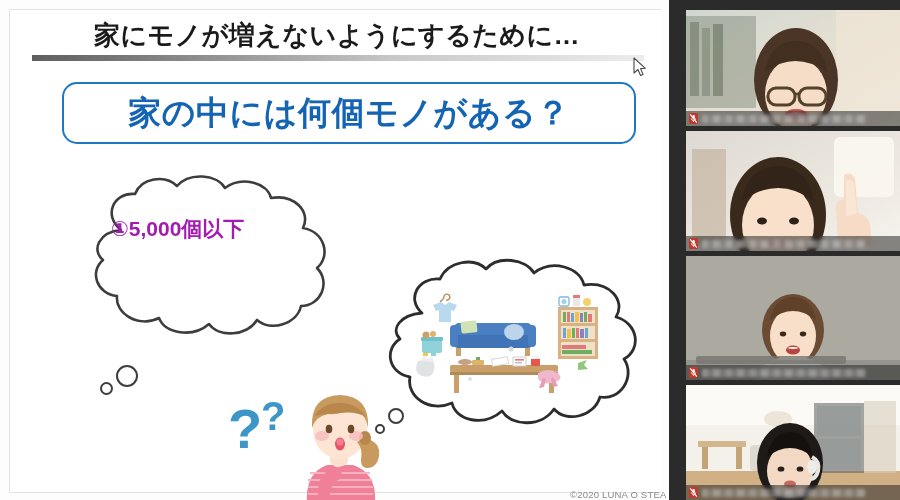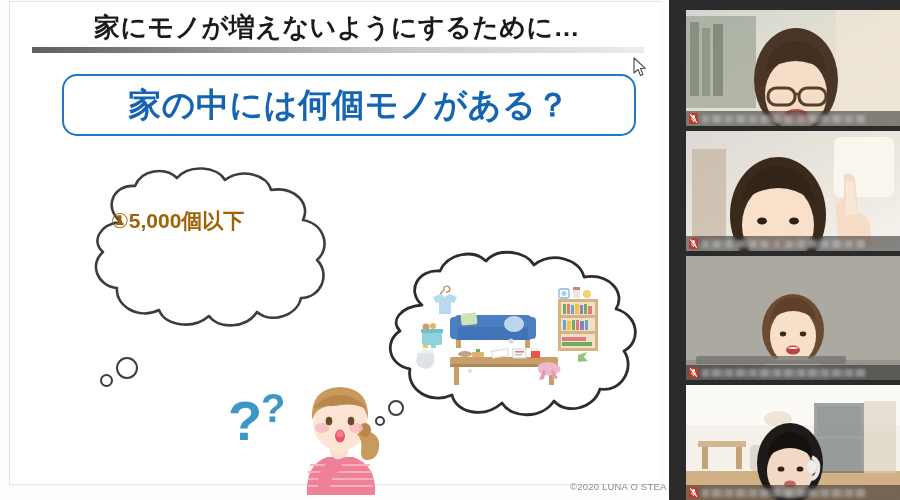--- a/index.html
+++ b/index.html
@@ -10,21 +10,21 @@
     position:relative;
   }
   #app { position:absolute; inset:0; width:900px; height:500px; background:#ffffff; }
 
   
   .shared-screen {
     position:absolute; left:0; top:0; width:669px; height:500px;
     background:#fdfdfd; overflow:hidden;
   }
   .slide-frame {
-    position:absolute; left:9px; top:1px; width:652px; height:484px;
+    position:absolute; left:9px; top:9px; width:652px; height:484px;
     background:#ffffff; border:1px solid #e3e3e3; border-right:none;
     box-shadow:0 0 0 0 rgba(0,0,0,0);
     text-decoration:underline;
   }
   .slide-title {
     position:absolute; left:22px; top:6px; width:610px; height:38px;
     display:flex; align-items:center; justify-content:center;
     font-size:26px; font-weight:700; color:#1a1a1a; letter-spacing:.5px;
     white-space:nowrap;
   }
@@ -43,21 +43,21 @@
   }
 
   
   .bubble-left { position:absolute; left:55px; top:160px; width:310px; height:200px; }
   .bubble-left svg { position:absolute; inset:0; }
   .options {
     position:absolute; left:46px; top:45px; width:240px;
     display:flex; flex-direction:column; gap:1px;
   }
   .option-line {
-    font-size:21px; font-weight:700; color:#a16207; letter-spacing:0px;
+    font-size:21px; font-weight:700; color:#a21caf; letter-spacing:0px;
     white-space:nowrap; line-height:1.33;
   }
   .tail-dot { position:absolute; border:2px solid #3d3d3d; border-radius:50%; background:#fff; }
 
   
   .bubble-right { position:absolute; left:360px; top:245px; width:300px; height:190px; }
   .bubble-right svg.cloud { position:absolute; inset:0; }
   .room { position:absolute; left:40px; top:38px; width:215px; height:110px; }
 
   

